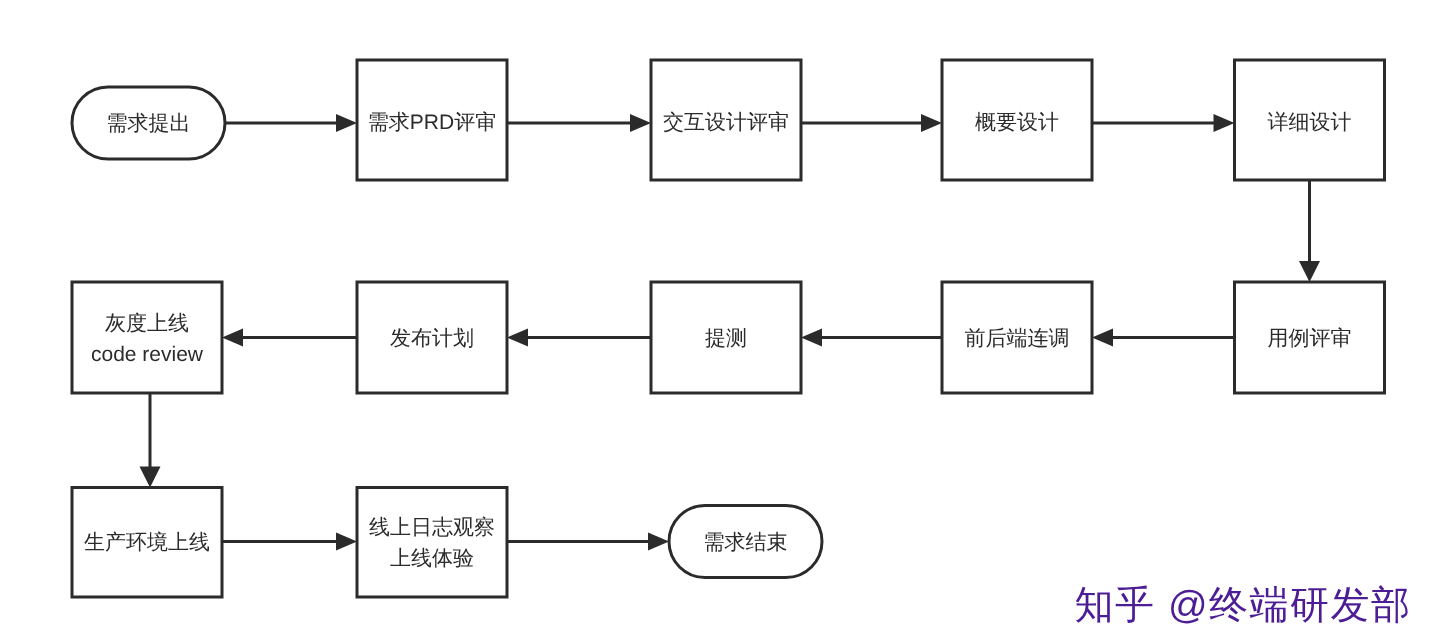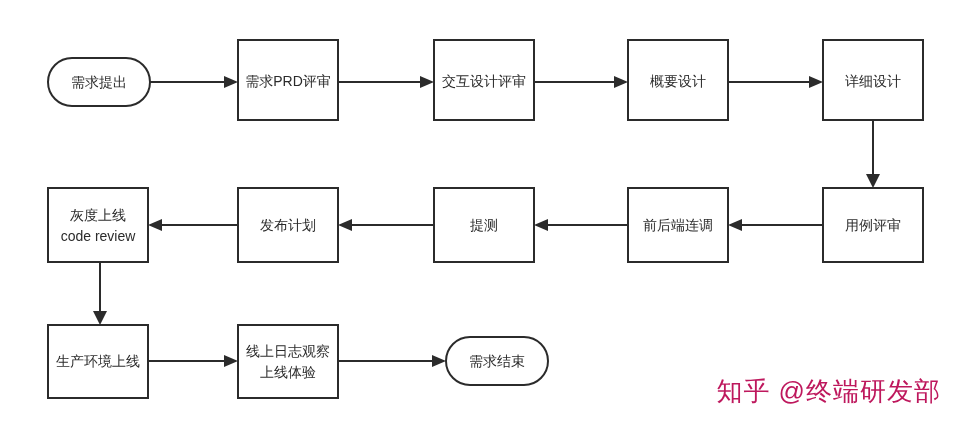--- a/index.html
+++ b/index.html
@@ -40,22 +40,22 @@
     stroke-width: 2;
     fill: none;
   }
   .edge-head {
     fill: #2b2b2b;
     stroke: none;
   }
   .watermark-text {
     position: absolute;
     right: 14px;
-    bottom: 20px;
-    color: #be185d;
+    bottom: 8px;
+    color: #4c1d95;
     font-size: 26px;
     font-family: "Liberation Sans", "DejaVu Sans", sans-serif;
     letter-spacing: 1px;
     user-select: none;
     white-space: nowrap;
   }
 </style>
 </head>
 <body>
 

